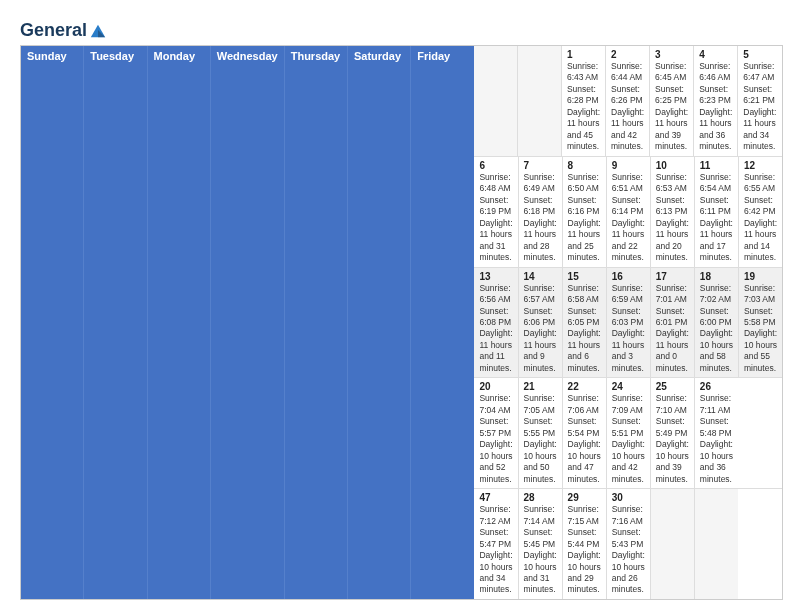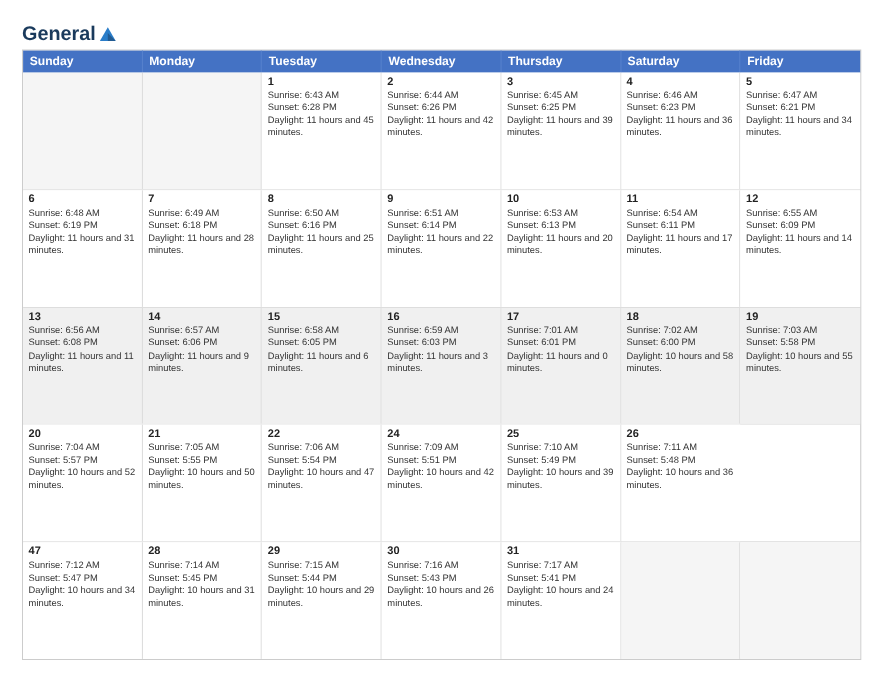--- a/index.html
+++ b/index.html
@@ -49,21 +49,20 @@
       line-height: 1.1;
     }
     .sub-title {
       font-size: 14px;
       color: #444;
       margin-top: 2px;
     }
     .calendar {
       flex: 1;
       display: flex;
-      flex-direction: column;
       border: 1px solid #ccc;
     }
     .cal-header {
       display: grid;
       grid-template-columns: repeat(7, 1fr);
       background: #4472c4;
     }
     .cal-header-cell {
       color: #fff;
       font-size: 11px;
@@ -127,22 +126,22 @@
     </div>
     <div class="title-block">
       <div class="main-title"></div>
       <div class="sub-title"></div>
     </div>
   </div>
 
   <div class="calendar">
     <div class="cal-header">
     <div class="cal-header-cell">Sunday</div>
+        <div class="cal-header-cell">Tuesday</div>
         <div class="cal-header-cell">Monday</div>
-        <div class="cal-header-cell">Tuesday</div>
         <div class="cal-header-cell">Wednesday</div>
         <div class="cal-header-cell">Thursday</div>
         <div class="cal-header-cell">Saturday</div>
         <div class="cal-header-cell">Friday</div>
       </div>
     <div class="cal-body">
     <div class="cal-row">
           <div class="cal-cell empty"></div>
           <div class="cal-cell empty"></div>
           <div class="cal-cell"><span class="day-num">1</span><span class="cell-text" style="white-space: pre-line;">Sunrise: 6:43 AM
@@ -174,21 +173,21 @@
           <div class="cal-cell"><span class="day-num">9</span><span class="cell-text" style="white-space: pre-line;">Sunrise: 6:51 AM
 Sunset: 6:14 PM
 Daylight: 11 hours and 22 minutes.</span></div>
           <div class="cal-cell"><span class="day-num">10</span><span class="cell-text" style="white-space: pre-line;">Sunrise: 6:53 AM
 Sunset: 6:13 PM
 Daylight: 11 hours and 20 minutes.</span></div>
           <div class="cal-cell"><span class="day-num">11</span><span class="cell-text" style="white-space: pre-line;">Sunrise: 6:54 AM
 Sunset: 6:11 PM
 Daylight: 11 hours and 17 minutes.</span></div>
           <div class="cal-cell"><span class="day-num">12</span><span class="cell-text" style="white-space: pre-line;">Sunrise: 6:55 AM
-Sunset: 6:09 PM
+Sunset: 6:42 PM
 Daylight: 11 hours and 14 minutes.</span></div>
         </div>
         <div class="cal-row">
           <div class="cal-cell shaded"><span class="day-num">13</span><span class="cell-text" style="white-space: pre-line;">Sunrise: 6:56 AM
 Sunset: 6:08 PM
 Daylight: 11 hours and 11 minutes.</span></div>
           <div class="cal-cell shaded"><span class="day-num">14</span><span class="cell-text" style="white-space: pre-line;">Sunrise: 6:57 AM
 Sunset: 6:06 PM
 Daylight: 11 hours and 9 minutes.</span></div>
           <div class="cal-cell shaded"><span class="day-num">15</span><span class="cell-text" style="white-space: pre-line;">Sunrise: 6:58 AM
@@ -233,21 +232,18 @@
 Daylight: 10 hours and 34 minutes.</span></div>
           <div class="cal-cell"><span class="day-num">28</span><span class="cell-text" style="white-space: pre-line;">Sunrise: 7:14 AM
 Sunset: 5:45 PM
 Daylight: 10 hours and 31 minutes.</span></div>
           <div class="cal-cell"><span class="day-num">29</span><span class="cell-text" style="white-space: pre-line;">Sunrise: 7:15 AM
 Sunset: 5:44 PM
 Daylight: 10 hours and 29 minutes.</span></div>
           <div class="cal-cell"><span class="day-num">30</span><span class="cell-text" style="white-space: pre-line;">Sunrise: 7:16 AM
 Sunset: 5:43 PM
 Daylight: 10 hours and 26 minutes.</span></div>
-          <div class="cal-cell"><span class="day-num">31</span><span class="cell-text" style="white-space: pre-line;">Sunrise: 7:17 AM
-Sunset: 5:41 PM
-Daylight: 10 hours and 24 minutes.</span></div>
           <div class="cal-cell empty"></div>
           <div class="cal-cell empty"></div>
         </div>
       </div>
   </div>
 </div>
 
 </body></html>

